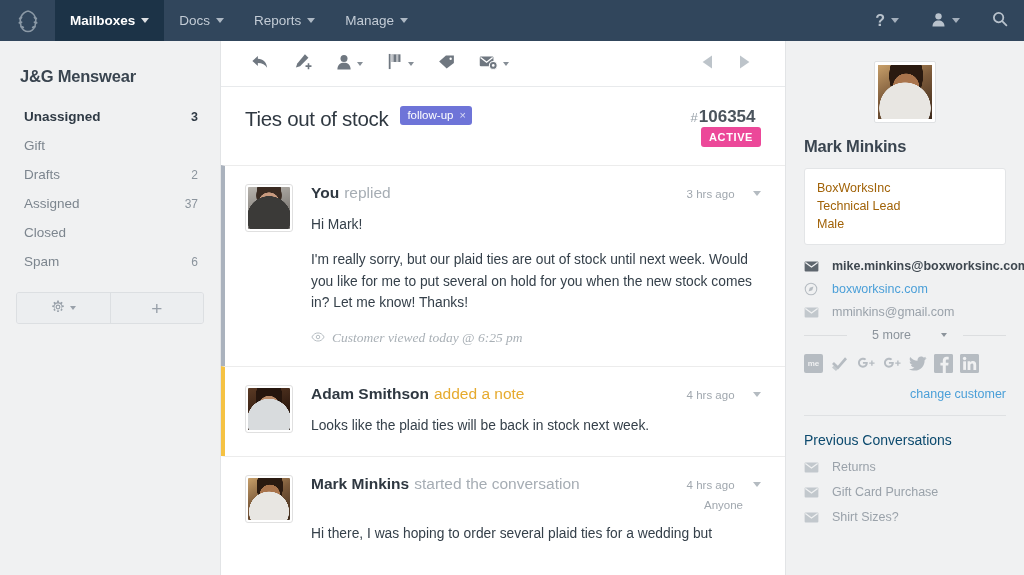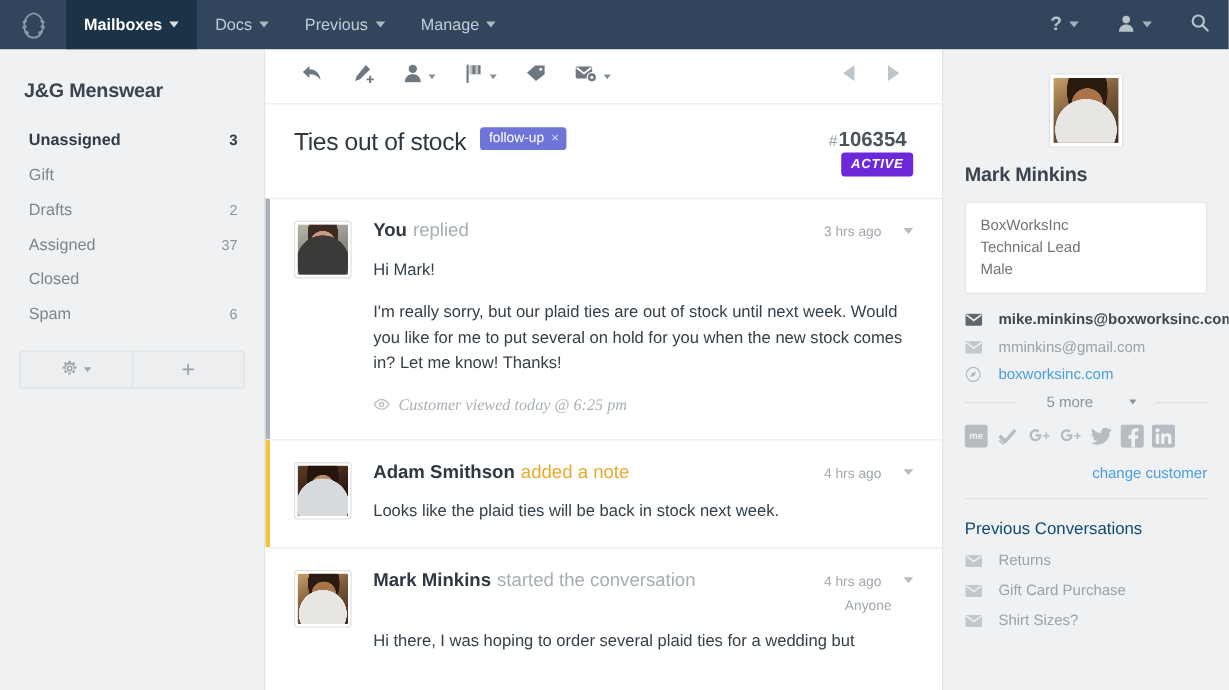--- a/index.html
+++ b/index.html
@@ -173,29 +173,28 @@
   }
   .tag-x { margin-left: 6px; opacity: .75; font-size: 11px; }
   .conv-meta { margin-left: auto; display: flex; align-items: center; flex-direction: column; }
   .conv-number {
     font-size: 17px;
     font-weight: bold;
     color: #4b545d;
   }
   .conv-number .hash { font-weight: normal; font-size: 13px; color: #97a0a8; margin-right: 1px; }
   .badge-active {
-    background: #6d28d9;
+    background: #ec4899;
     color: #fff;
     font-size: 11px;
     font-weight: bold;
     letter-spacing: .6px;
     padding: 4px 8px;
     border-radius: 3px;
     margin-left: 16px;
-    font-style: italic;
   }
 
   .threads { flex: 1; overflow: hidden; }
   .thread {
     display: flex;
     padding: 18px 24px 20px 20px;
     border-top: 1px solid #ececec;
     border-left: 4px solid transparent;
     background: #fff;
   }
@@ -295,21 +294,21 @@
     margin-bottom: 12px;
     letter-spacing: -.2px;
   }
   .cust-card {
     background: #fff;
     border: 1px solid #e3e5e7;
     border-radius: 3px;
     padding: 10px 12px 11px 12px;
     margin-bottom: 14px;
   }
-  .cust-card div { font-size: 12.5px; color: #737373; line-height: 1.45; }
+  .cust-card div { font-size: 12.5px; color: #a16207; line-height: 1.45; }
   .contact-row {
     display: flex; align-items: center;
     margin-bottom: 9px;
     font-size: 12.5px;
     cursor: pointer;
   }
   .contact-row .ic { flex: 0 0 18px; margin-right: 10px; display: flex; align-items: center; }
   .contact-row.primary { color: #3f4850; font-weight: bold; }
   .contact-row.secondary { color: #9aa2aa; }
   .contact-row.link { color: #4a9fd8; }
@@ -393,21 +392,21 @@
 
   <div class="nav-item active">
     <span>Mailboxes</span>
     <i class="caret"></i>
   </div>
   <div class="nav-item">
     <span>Docs</span>
     <i class="caret"></i>
   </div>
   <div class="nav-item">
-    <span>Previous</span>
+    <span>Reports</span>
     <i class="caret"></i>
   </div>
   <div class="nav-item">
     <span>Manage</span>
     <i class="caret"></i>
   </div>
 
   <div class="nav-right">
     <div class="nav-item">
       <span class="nav-icon-q">?</span>
@@ -655,37 +654,37 @@
 
     <div class="contact-row primary">
       <span class="ic">
         <svg width="15" height="11" viewBox="0 0 16 12" fill="#5e666e">
           <rect x="0.5" y="0.5" width="15" height="11" rx="1.2"></rect>
           <path d="M1.3 1.6 L8 6.6 L14.7 1.6" fill="none" stroke="#f0f1f2" stroke-width="1.4"></path>
         </svg>
       </span>
       <span>mike.minkins@boxworksinc.com</span>
     </div>
+    <div class="contact-row link">
+      <span class="ic">
+        <svg width="14" height="14" viewBox="0 0 16 16" fill="none" stroke="#b6bcc2" stroke-width="1.2">
+          <circle cx="8" cy="8" r="6.6"></circle>
+          <path d="M10.8 5.2 L6.6 6.6 L5.2 10.8 L9.4 9.4 Z" fill="#b6bcc2" stroke="none"></path>
+        </svg>
+      </span>
+      <span>boxworksinc.com</span>
+    </div>
     <div class="contact-row secondary">
       <span class="ic">
         <svg width="15" height="11" viewBox="0 0 16 12" fill="#c2c8cd">
           <rect x="0.5" y="0.5" width="15" height="11" rx="1.2"></rect>
           <path d="M1.3 1.6 L8 6.6 L14.7 1.6" fill="none" stroke="#f0f1f2" stroke-width="1.4"></path>
         </svg>
       </span>
       <span>mminkins@gmail.com</span>
-    </div>
-    <div class="contact-row link">
-      <span class="ic">
-        <svg width="14" height="14" viewBox="0 0 16 16" fill="none" stroke="#b6bcc2" stroke-width="1.2">
-          <circle cx="8" cy="8" r="6.6"></circle>
-          <path d="M10.8 5.2 L6.6 6.6 L5.2 10.8 L9.4 9.4 Z" fill="#b6bcc2" stroke="none"></path>
-        </svg>
-      </span>
-      <span>boxworksinc.com</span>
     </div>
 
     <div class="more-sep">
       <span class="line"></span>
       <span class="txt">5 more</span>
       <i class="caret"></i>
       <span class="line"></span>
     </div>
 
     <div class="socials">

